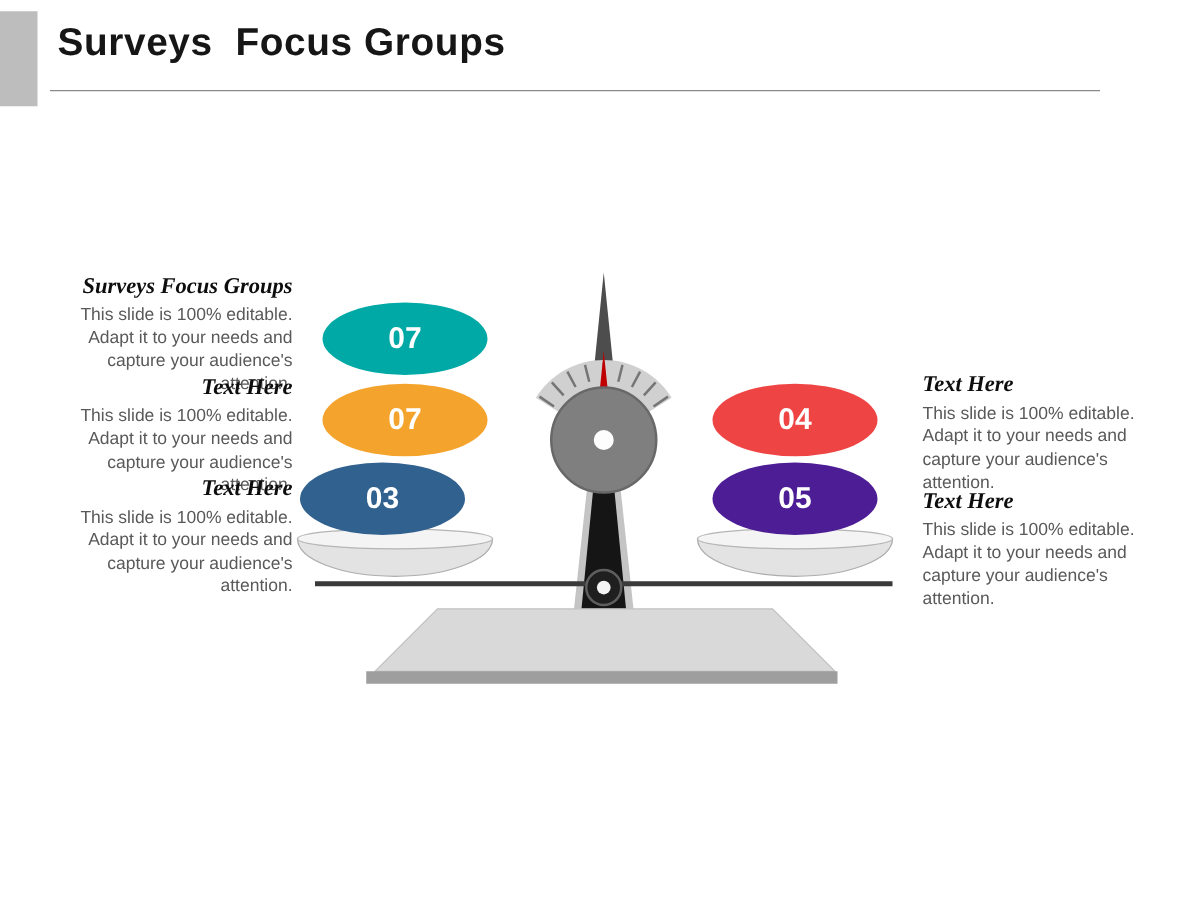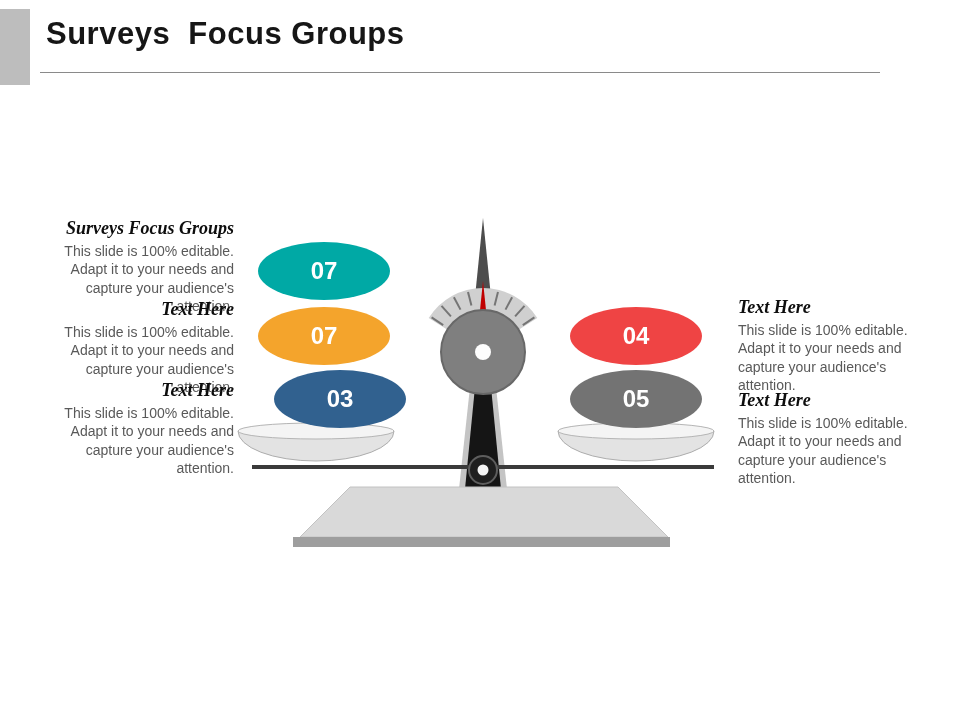--- a/index.html
+++ b/index.html
@@ -34,21 +34,21 @@
   }
   .align-right { text-align:right; }
   .align-left  { text-align:left; }
   .badge {
     position:absolute; width:132px; height:58px; border-radius:50%;
     display:flex; align-items:center; justify-content:center;
     color:#ffffff; font-size:24px; font-weight:bold;
   }
   .badge-01 { left:258px; top:242px; }
   .badge-02 { left:258px; top:307px; }
-  .badge-03 { left:274px; top:370px;align-items:center; }
+  .badge-03 { left:240px; top:370px;align-items:center; }
   .badge-04 { left:570px; top:307px; }
   .badge-05 { left:570px; top:370px; }
   .scale-svg { position:absolute; left:230px; top:215px; }
   .tb-l1 { left:36px;  top:218px; }
   .tb-l2 { left:36px;  top:299px; }
   .tb-l3 { left:36px;  top:380px; }
   .tb-r1 { left:738px; top:297px; }
   .tb-r2 { left:738px; top:390px; }
 </style>
 </head>
@@ -131,15 +131,15 @@
 </div>
 <div class="badge badge-02" style="background: rgb(244, 164, 44);">
   <span>07</span>
 </div>
 <div class="badge badge-03" style="background: rgb(49, 97, 143);">
   <span>03</span>
 </div>
 <div class="badge badge-04" style="background: #ef4444;">
   <span>04</span>
 </div>
-<div class="badge badge-05" style="background: #737373;">
+<div class="badge badge-05" style="background: #4c1d95;">
   <span>05</span>
 </div>
 
 </body></html>

